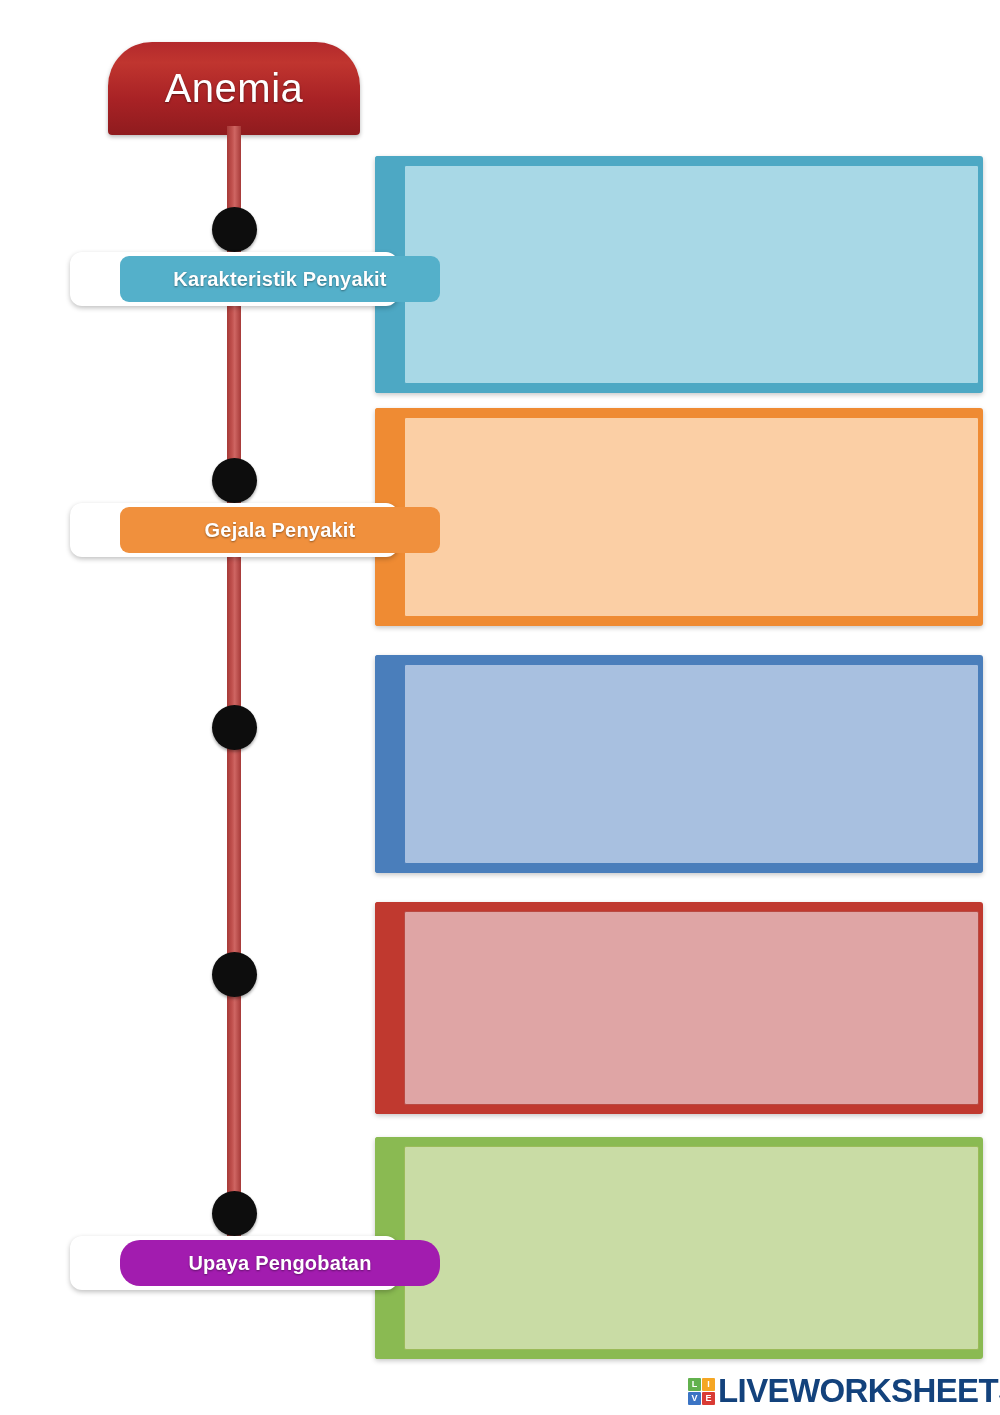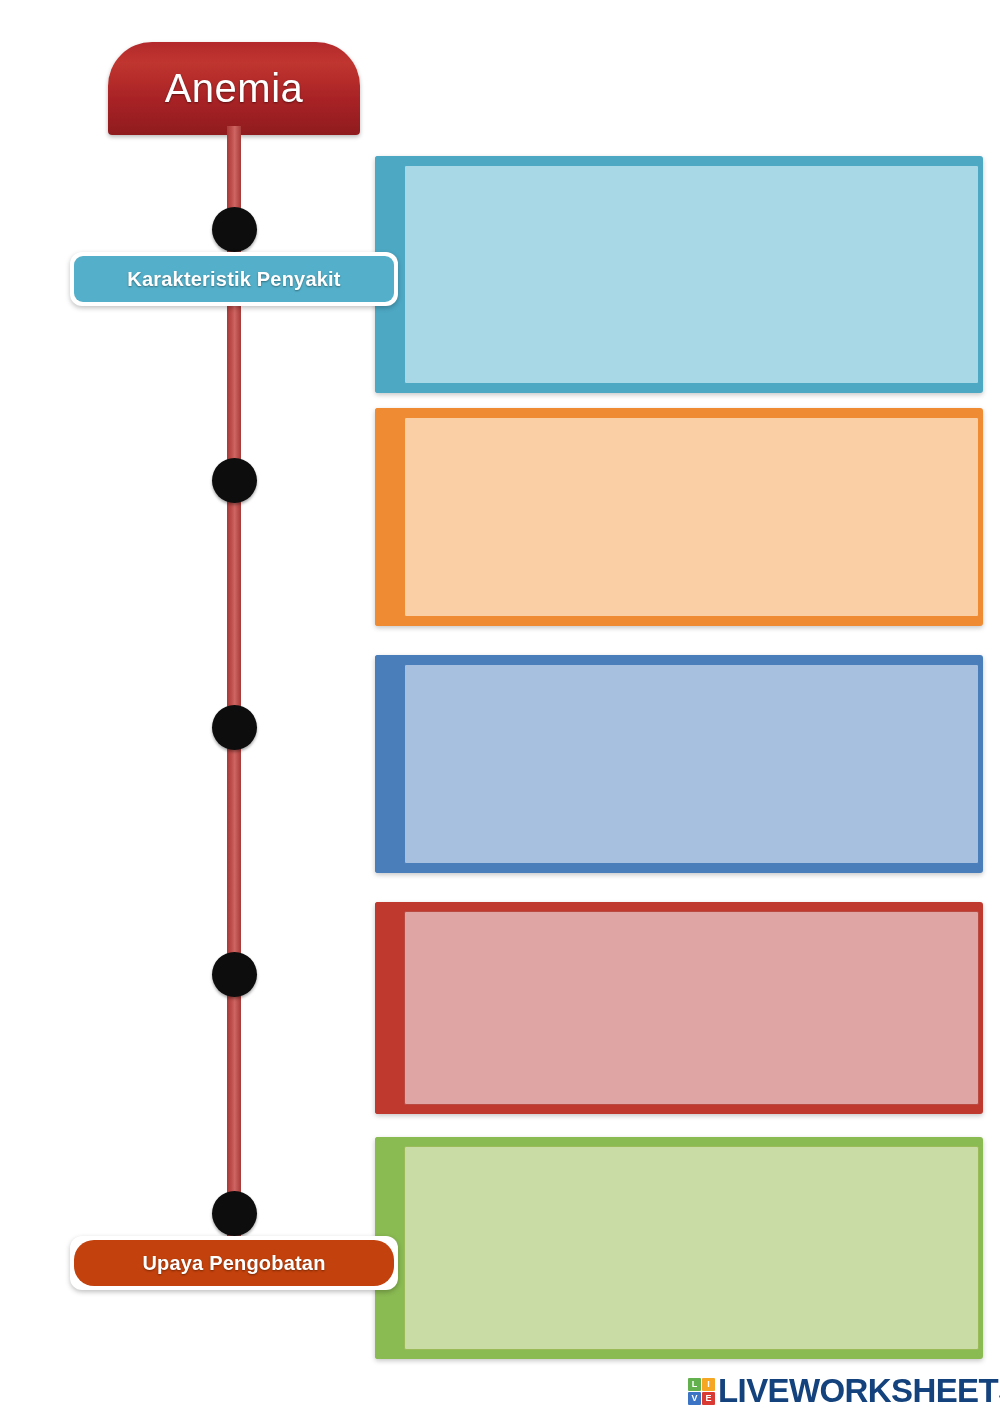--- a/index.html
+++ b/index.html
@@ -81,20 +81,21 @@
     padding: 4px;
     z-index: 6;
   }
   .row-label-inner {
     width: 100%;
     height: 100%;
     border-radius: 9px;
     display: flex;
     align-items: center;
     justify-content: center;
+    margin-left: 46px;
   }
   .row-label-text {
     color: #ffffff;
     font-size: 20px;
     font-weight: bold;
     letter-spacing: 0.2px;
     text-shadow: 0 1px 2px rgba(0,0,0,0.40);
     white-space: nowrap;
   }
 
@@ -183,37 +184,42 @@
   <div class="row-label" style="top:248px">
     <div class="row-label-inner" style="background: rgb(84, 176, 202); background-blend-mode: normal;">
       <span class="row-label-text">Karakteristik Penyakit</span>
     </div>
   </div>
 
   <div class="answer-box" style="top: 404px; height: 218px; background: rgb(239, 139, 51);">
     <div class="answer-box-edge" style="background: rgb(239, 139, 51);"></div>
     <div class="answer-box-field" style="background: rgb(251, 207, 165); border-color: rgb(239, 139, 51);"></div>
   </div>
+  <div class="row-label" style="top:499px">
+    <div class="row-label-inner" style="background: rgb(240, 144, 61); background-blend-mode: normal;">
+      <span class="row-label-text">Gejala Penyakit</span>
+    </div>
+  </div>
 
   <div class="answer-box" style="top: 651px; height: 218px; background: rgb(74, 126, 187);">
     <div class="answer-box-edge" style="background: rgb(74, 126, 187);"></div>
     <div class="answer-box-field" style="background: rgb(168, 192, 224); border-color: rgb(74, 126, 187);"></div>
   </div>
 
   <div class="answer-box" style="top: 898px; height: 212px; background: rgb(192, 57, 47);">
     <div class="answer-box-edge" style="background: rgb(192, 57, 47);"></div>
     <div class="answer-box-field" style="background: rgb(223, 165, 165); border-color: rgb(185, 74, 66);"></div>
   </div>
 
   <div class="answer-box" style="top: 1133px; height: 222px; background: rgb(138, 186, 82);">
     <div class="answer-box-edge" style="background: rgb(138, 186, 82);"></div>
     <div class="answer-box-field" style="background: rgb(201, 220, 165); border-color: rgb(155, 187, 89);"></div>
   </div>
   <div class="row-label" style="top:1232px">
-    <div class="row-label-inner" style="background: #c2410c; background-blend-mode: normal; border-radius: 20px;">
+    <div class="row-label-inner" style="background: #a21caf; background-blend-mode: normal; border-radius: 20px;">
       <span class="row-label-text">Upaya Pengobatan</span>
     </div>
   </div>
 
   <div class="footer-logo">
     <div class="logo-mark">
       <div class="logo-cell" style="background: rgb(98, 177, 78);">L</div>
       <div class="logo-cell" style="background: rgb(245, 166, 35);">I</div>
       <div class="logo-cell" style="background: rgb(59, 116, 196);">V</div>
       <div class="logo-cell" style="background: rgb(217, 59, 52);">E</div>

